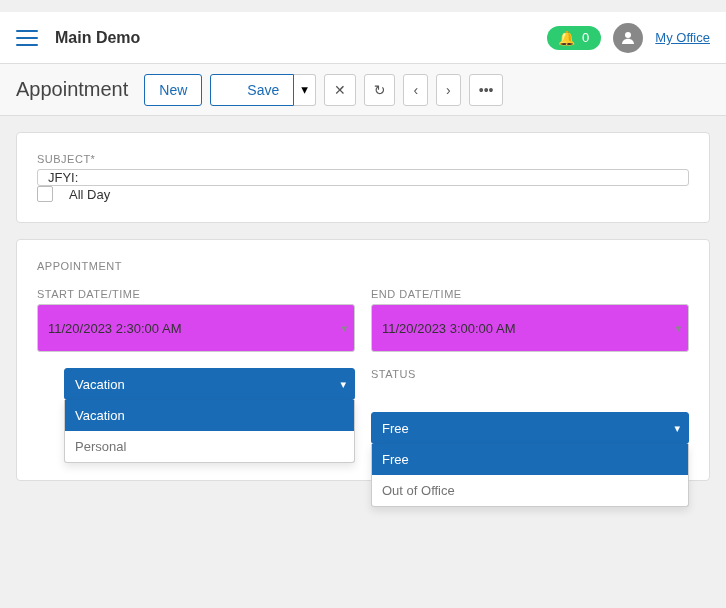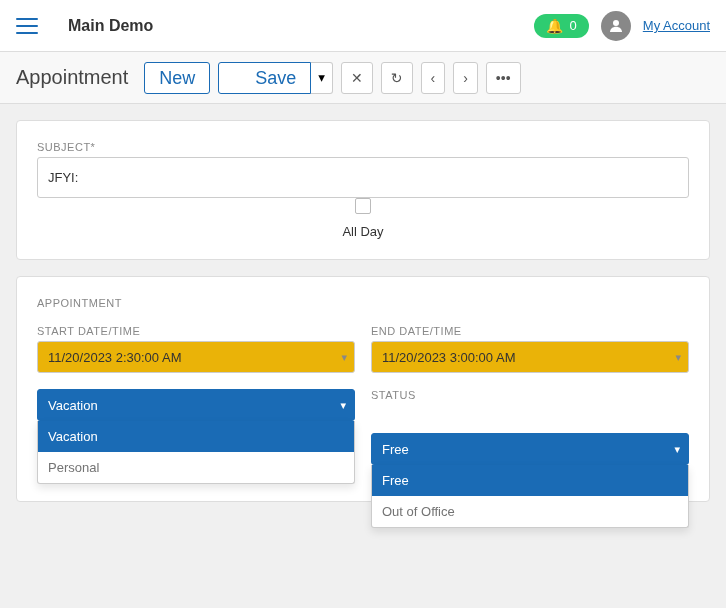--- a/index.html
+++ b/index.html
@@ -14,21 +14,22 @@
     }
 
     
     .header {
       background: #fff;
       border-bottom: 1px solid #ddd;
       height: 52px;
       display: flex;
       align-items: center;
       padding: 0 16px;
-      gap: 30px;
+      gap: 17px;
+      margin-top: 12px;
     }
     .hamburger-icon {
       width: 22px;
       height: 16px;
       display: flex;
       flex-direction: column;
       justify-content: space-between;
       cursor: pointer;
     }
     .hamburger-icon span {
@@ -94,21 +95,21 @@
       font-weight: 400;
       color: #444;
       margin-right: 8px;
     }
     .btn {
       border: 1px solid #ccc;
       background: #fff;
       padding: 5px 14px;
       border-radius: 3px;
       cursor: pointer;
-      font-size: 18px;
+      font-size: 14px;
       color: #333;
       height: 32px;
     }
     .btn-new {
       border: 1px solid #1a6bb5;
       color: #1a6bb5;
     }
     .btn-save {
       border: 1px solid #1a6bb5;
       color: #1a6bb5;
@@ -166,31 +167,30 @@
       color: #888;
       text-transform: uppercase;
       letter-spacing: 0.5px;
       margin-bottom: 4px;
       display: block;
     }
     .form-input {
       width: 100%;
       border: 1px solid #ccc;
       border-radius: 3px;
-      padding: 12px 10px;
+      padding: 0 10px;
       font-size: 13px;
       color: #333;
       outline: none;
     }
 
     .all-day-row {
       display: flex;
       align-items: center;
-      gap: 10px;
-      flex-direction: column;
+      gap: 16px;
     }
     .checkbox {
       width: 16px;
       height: 16px;
       border: 1px solid #bbb;
       background: #fff;
       border-radius: 2px;
       cursor: pointer;
     }
 
@@ -215,25 +215,25 @@
     .select-wrapper {
       position: relative;
     }
     .form-select {
       width: 100%;
       border: 1px solid #ccc;
       border-radius: 3px;
       padding: 6px 28px 6px 10px;
       font-size: 13px;
       color: #333;
-      background: #eab308;
+      background: #d946ef;
       appearance: none;
       cursor: pointer;
       outline: none;
-      height: 32px;
+      height: 48px;
     }
     .select-arrow {
       position: absolute;
       right: 8px;
       top: 50%;
       transform: translateY(-50%);
       pointer-events: none;
       color: #888;
       font-size: 11px;
     }
@@ -297,21 +297,21 @@
     <button class="notification-btn">
       <span class="bell-icon">🔔</span>
       <span>0</span>
     </button>
     <div class="avatar-icon">
       <svg width="18" height="18" viewBox="0 0 24 24" fill="#fff">
           <circle cx="12" cy="8" r="4"></circle>
           <path d="M4 20c0-4 3.6-7 8-7s8 3 8 7"></path>
         </svg>
     </div>
-    <span class="my-account-link">My Account</span>
+    <span class="my-account-link">My Office</span>
   </div>
 </div>
 
 <div class="toolbar">
   <span class="page-title-text">Appointment</span>
   <button class="btn btn-new">New</button>
   <div class="btn-save-group">
     <button class="btn btn-save">Save</button>
     <button class="btn-split">
       <span>▾</span>
@@ -367,21 +367,21 @@
             <option>11/20/2023 3:00:00 AM</option>
           </select>
           <span class="select-arrow">▾</span>
         </div>
       </div>
     </div>
 
     <div class="form-row">
 
       <div class="form-col">
-        <div class="select-wrapper" style="position:relative;">
+        <div class="select-wrapper" style="position:relative;margin-left:27px;">
           <div class="dropdown-selected-label">
             <span>Vacation</span>
             <span class="sel-arrow">▾</span>
           </div>
           <div class="dropdown-menu">
             <div class="dropdown-item selected">
               <span>Vacation</span>
             </div>
             <div class="dropdown-item">
               <span>Personal</span>

